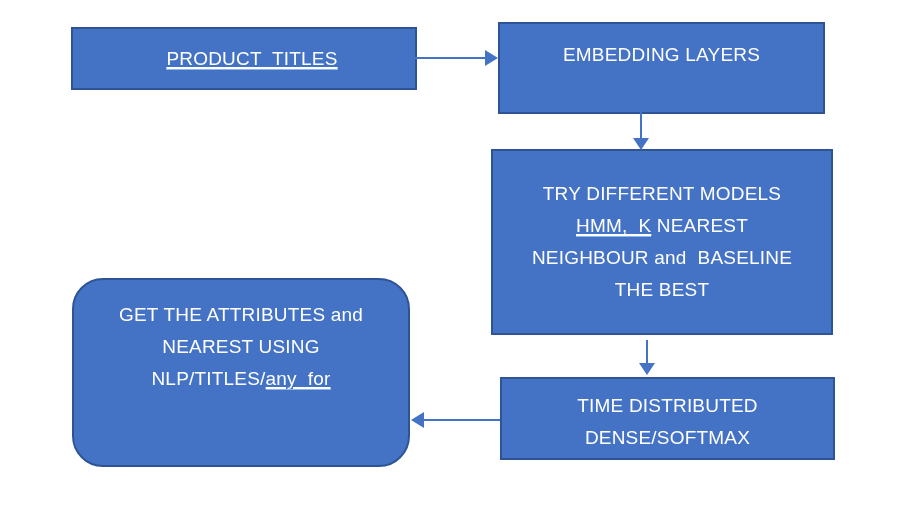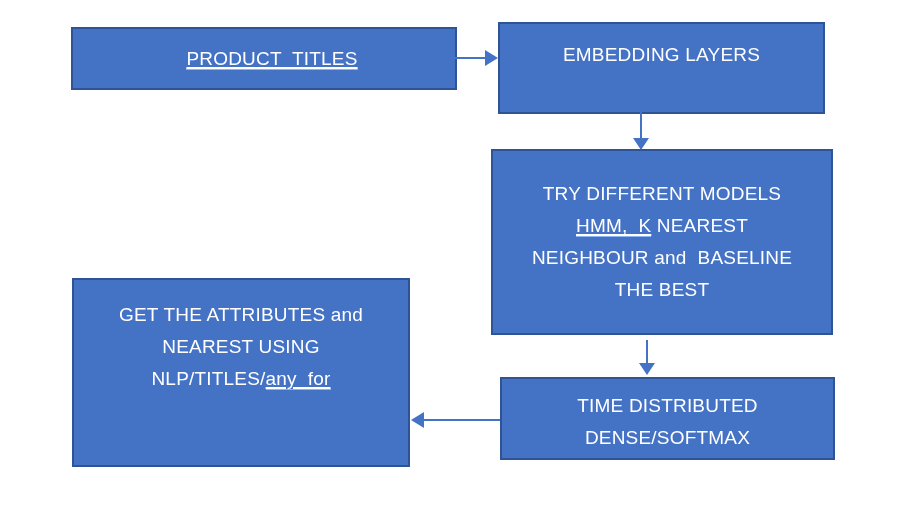--- a/index.html
+++ b/index.html
@@ -40,25 +40,25 @@
   .fbox .line { white-space: pre; }
   .fbox .line span { white-space: pre; }
   .fbox .u {
     text-decoration: underline;
     text-decoration-thickness: 1.5px;
     text-underline-offset: 2px;
     border-bottom: 1.6px solid var(--ul);
     padding-bottom: 0px;
   }
   
-  .b1 { left: 71px;  top: 27px;  width: 386px; height: 63px; padding-left: 16px; }
+  .b1 { left: 71px;  top: 27px;  width: 346px; height: 63px; padding-left: 16px; }
   .b2 { left: 498px; top: 22px;  width: 327px; height: 92px; justify-content: flex-start; padding-top: 15px; }
   .b3 { left: 491px; top: 149px; width: 342px; height: 186px; }
   .b4 { left: 500px; top: 377px; width: 335px; height: 83px; padding-top: 6px; }
-  .b5 { left: 72px;  top: 278px; width: 338px; height: 189px; justify-content: flex-start; padding-top: 19px; }
+  .b5 { left: 72px;  top: 278px; width: 338px; height: 189px; justify-content: flex-start; padding-top: 19px; border-radius: 31px; }
 
   
   .aline { position: absolute; background: var(--arrow); }
   .ahead { position: absolute; width: 0; height: 0; }
   .a1-line { left: 402px; top: 57px;  width: 85px; height: 2px; }
   .a1-head { left: 485px; top: 50px;  border-left: 13px solid var(--arrow); border-top: 8px solid transparent; border-bottom: 8px solid transparent; }
   .a2-line { left: 640px; top: 105px; width: 2px;  height: 34px; }
   .a2-head { left: 633px; top: 138px; border-top: 12px solid var(--arrow); border-left: 8px solid transparent; border-right: 8px solid transparent; }
   .a3-line { left: 646px; top: 340px; width: 2px;  height: 24px; }
   .a3-head { left: 639px; top: 363px; border-top: 12px solid var(--arrow); border-left: 8px solid transparent; border-right: 8px solid transparent; }

